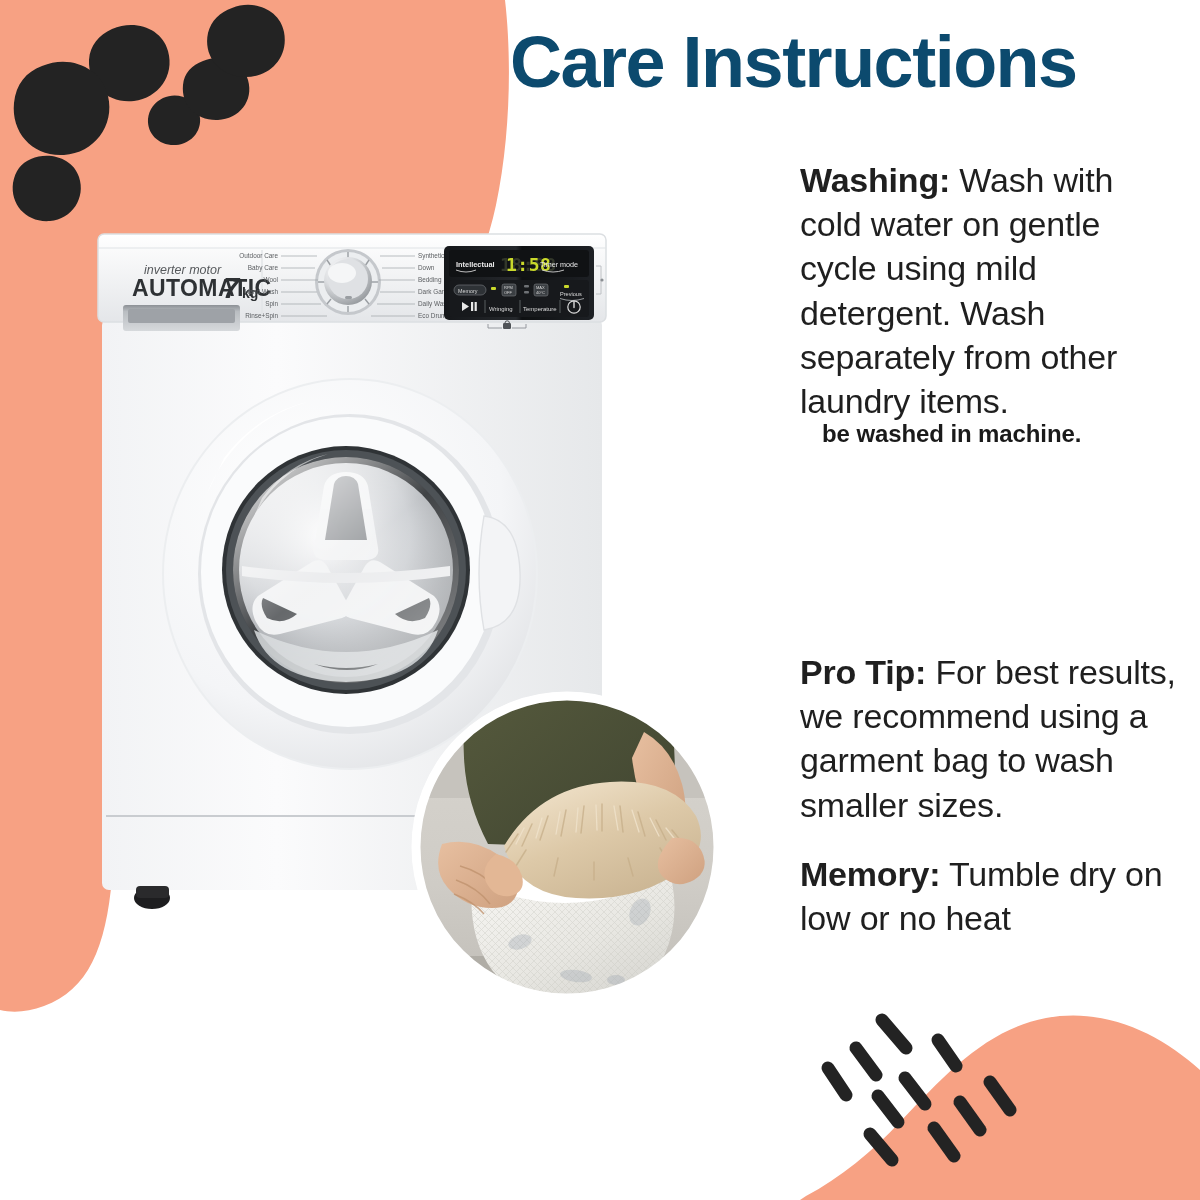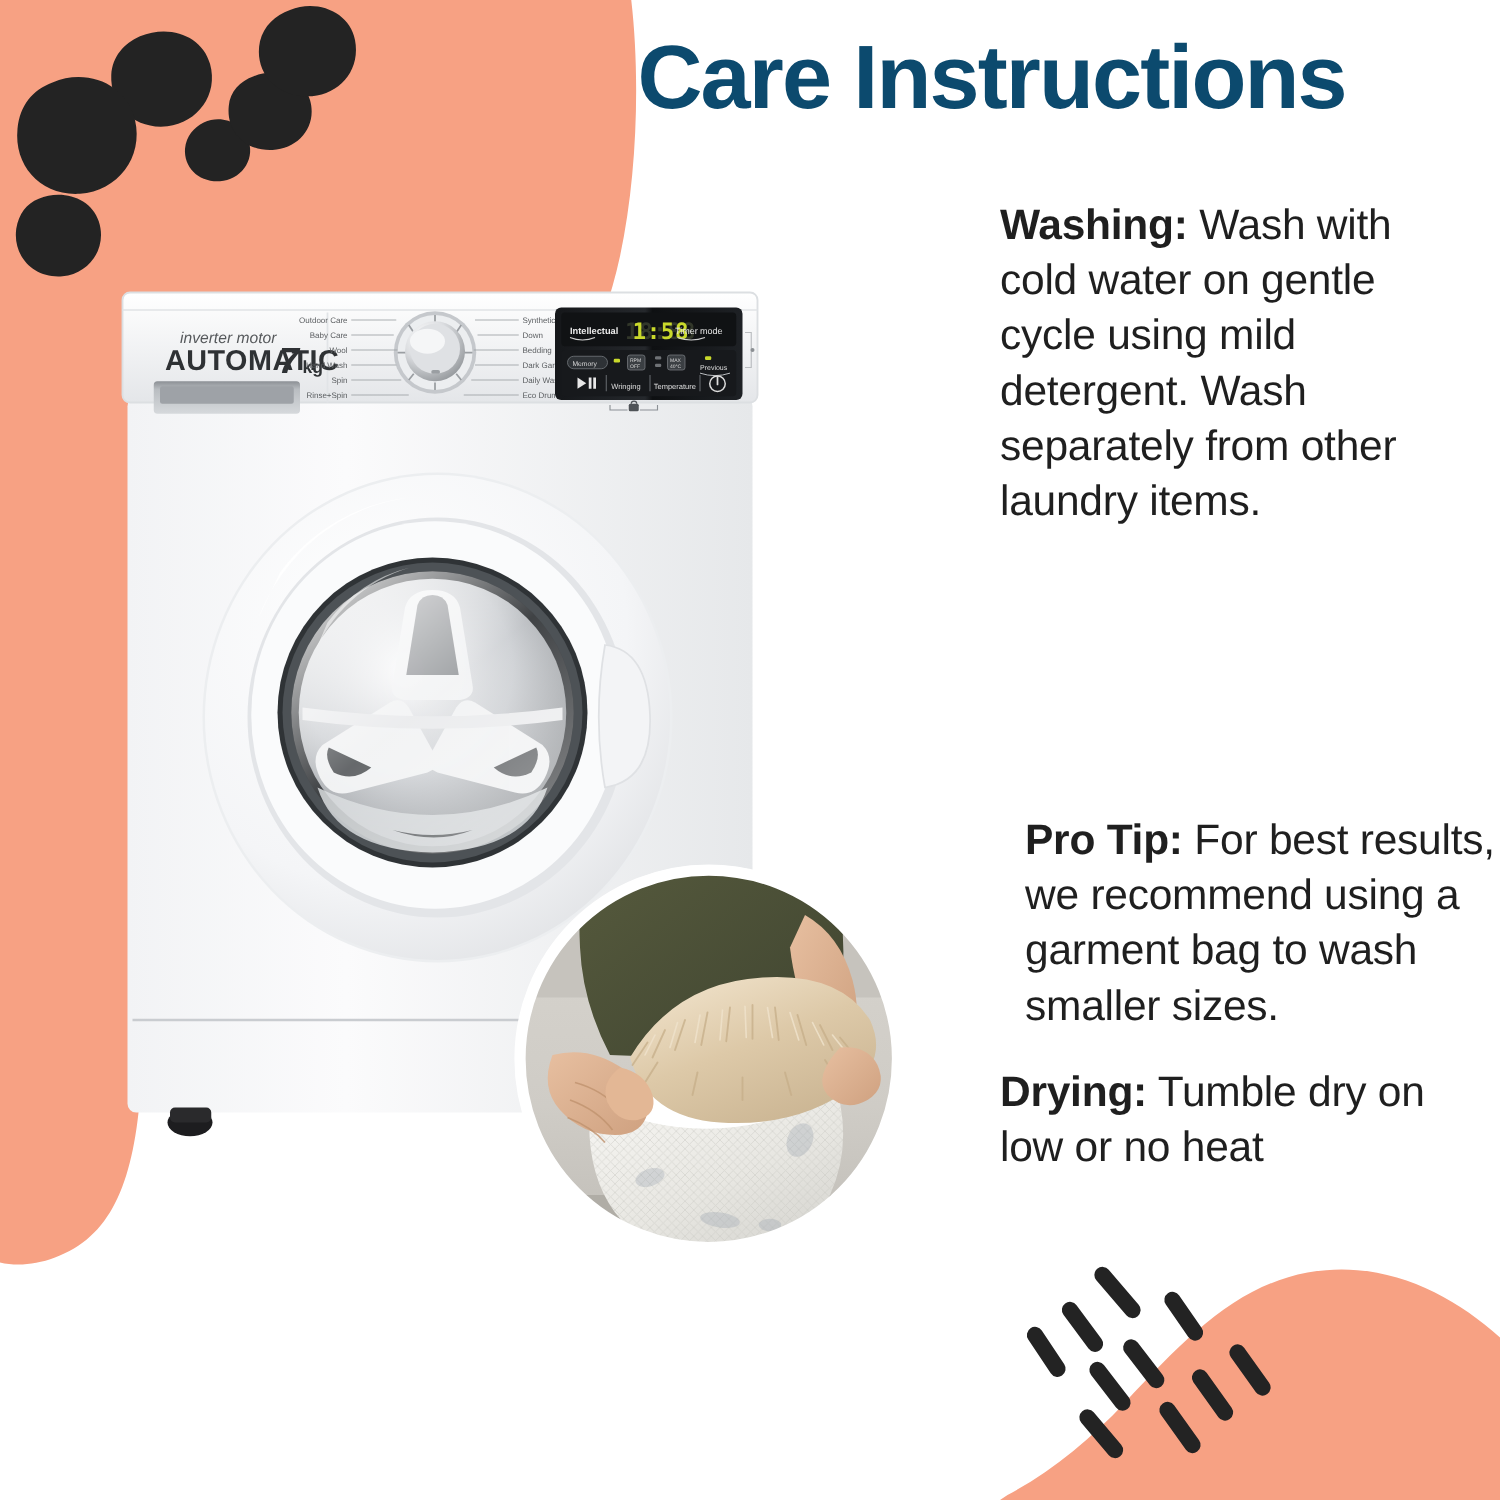--- a/index.html
+++ b/index.html
@@ -32,21 +32,21 @@
   
   .text-col{ position:absolute; left:800px; top:158px; width:372px; z-index:6; }
   .blk{ font-size:34px; line-height:1.30; color:#1f1f1f; letter-spacing:-0.2px; }
   .blk b{ font-weight:bold; }
   .note{
     position:absolute; left:800px; top:418px; width:372px; z-index:6;
     font-size:24px; line-height:1.32; font-weight:bold; color:#1a1a1a;
     letter-spacing:-0.1px;
   }
   .note .ln2{ display:block; padding-left:22px; }
-  .protip{ position:absolute; left:800px; top:650px; width:380px; z-index:6;margin-left:20px; }
+  .protip{ position:absolute; left:800px; top:650px; width:380px; z-index:6; }
   .drying{ position:absolute; left:800px; top:852px; width:380px; z-index:6; }
 
   
   #machine{ position:absolute; left:96px; top:226px; width:512px; height:686px; z-index:4; }
 
   
   #photo{ position:absolute; left:408px; top:688px; width:318px; height:318px; z-index:7; }
 </style>
 </head>
 <body>
@@ -416,21 +416,22 @@
     <path d="M264,150 q22,-2 30,14 q8,18 -8,28 q-18,10 -32,-4 q-12,-14 10,-38 Z" fill="url(#skinG)"></path>
   </g>
   <circle cx="159" cy="159" r="151" fill="none" stroke="#ffffff" stroke-width="9"></circle>
 </svg>
 
 <div class="text-col">
   <p class="blk"><b>Washing:</b><span> Wash with cold water on gentle cycle using mild detergent. Wash separately from other laundry items.</span></p>
 </div>
 
 <div class="note">
+  <span class="ln2">be washed in machine.</span>
 </div>
 
 <div class="protip">
   <p class="blk"><b>Pro Tip:</b><span> For best results, we recommend using a garment bag to wash smaller sizes.</span></p>
 </div>
 
 <div class="drying">
-  <p class="blk"><b>Drying:</b><span> Tumble dry on low or no heat</span></p>
+  <p class="blk"><b>Memory:</b><span> Tumble dry on low or no heat</span></p>
 </div>
 
 </body></html>

